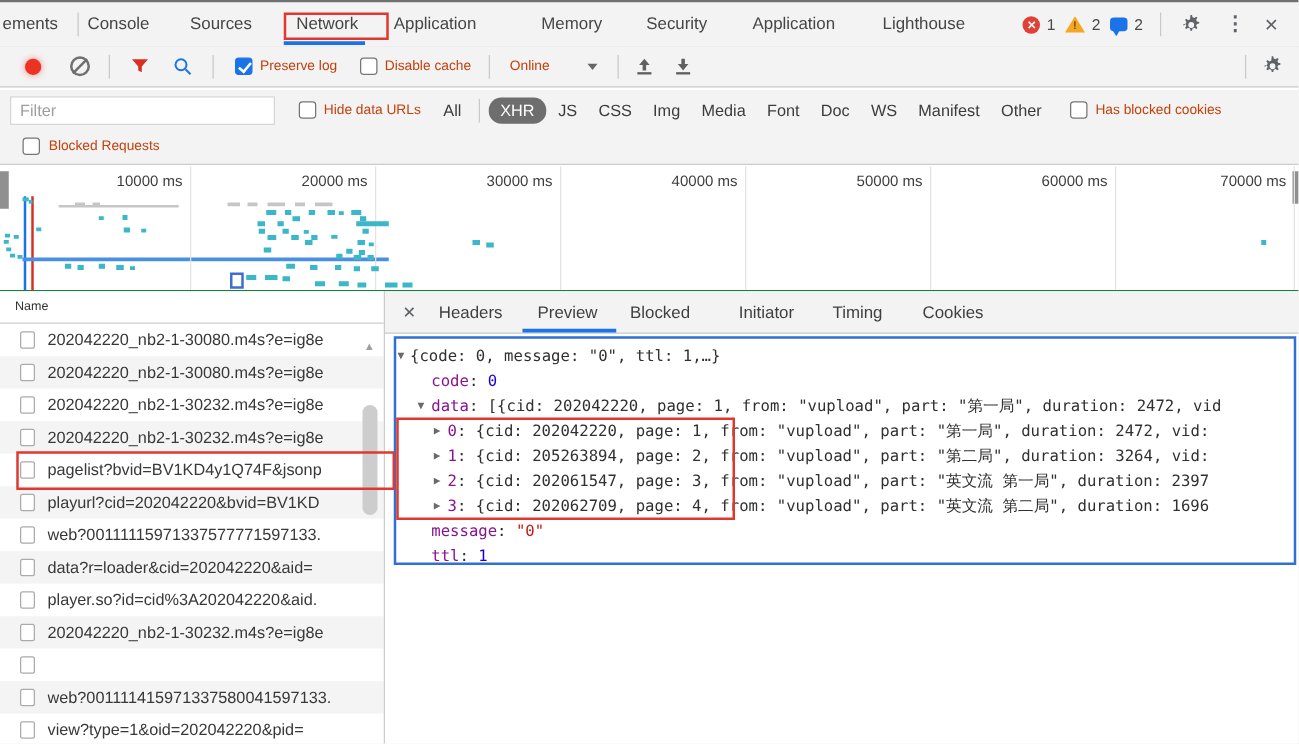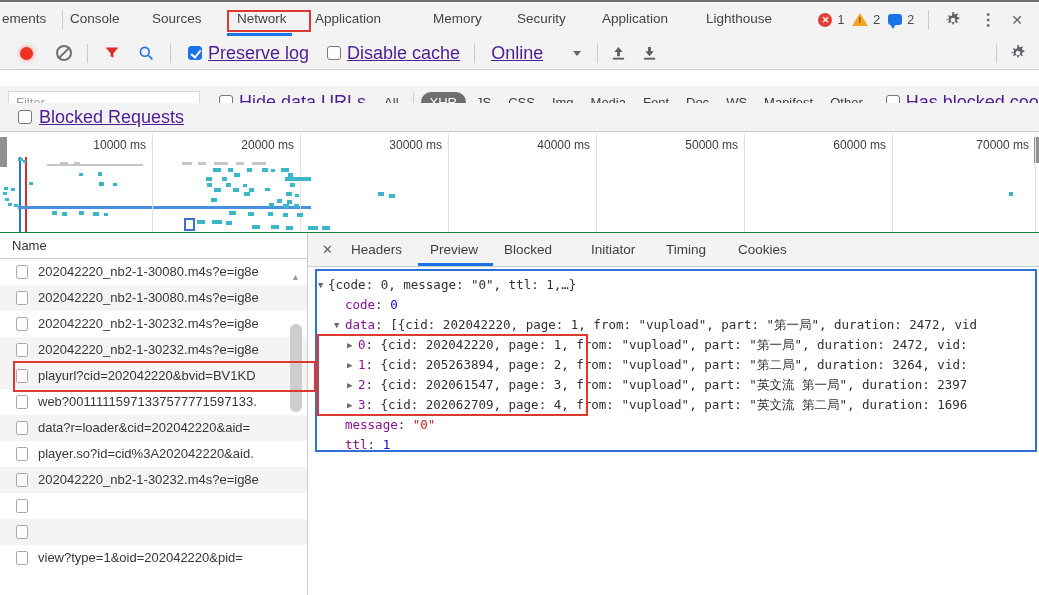--- a/index.html
+++ b/index.html
@@ -23,48 +23,48 @@
   .ic-gear{color:#5f6368;margin:0 9px;display:flex;}
   .ic-dots{color:#5f6368;font-size:16px;font-weight:bold;margin:0 9px;line-height:14px;}
   .ic-close{color:#5f6368;font-size:14px;margin:0 6px;}
 
   
   .toolbar{position:absolute;top:37px;left:0;right:0;height:33px;background:#f3f3f3;border-bottom:1px solid #ccc;display:flex;align-items:center;padding-left:20px;box-sizing:border-box;}
   .rec{width:13px;height:13px;border-radius:50%;background:#eb3223;box-shadow:0 0 5px rgba(235,50,35,.55);}
   .clear-ic{width:12px;height:12px;border:2px solid #6f6f6f;border-radius:50%;position:relative;margin-left:23px;}
   .clear-ic::after{content:'';position:absolute;left:-2px;top:5px;width:16px;height:2px;background:#6f6f6f;transform:rotate(-45deg);}
   .tsep{width:1px;height:19px;background:#c9c9c9;}
-  .lbl{font-size:18px;color:#4c1d95;margin-left:6px;white-space:nowrap;text-decoration:underline;}
+  .lbl{font-size:11px;color:#c2410c;margin-left:6px;white-space:nowrap;}
   .cb{width:14px;height:14px;border:1px solid #767676;border-radius:3px;background:#fff;position:relative;box-sizing:border-box;flex:none;}
   .cb.on{background:#1a73e8;border-color:#1a73e8;}
   .cb.on::after{content:'';position:absolute;left:4px;top:1px;width:4px;height:8px;border:solid #fff;border-width:0 2px 2px 0;transform:rotate(40deg);}
   .dd-arrow{width:0;height:0;border-left:4px solid transparent;border-right:4px solid transparent;border-top:5px solid #666;margin-left:30px;}
   .spacer{flex:1;}
 
   
-  .filterbar{position:absolute;top:86px;left:0;right:0;height:32px;background:#f3f3f3;display:flex;align-items:center;padding-left:8px;box-sizing:border-box;}
+  .filterbar{position:absolute;top:72px;left:0;right:0;height:32px;background:#f3f3f3;display:flex;align-items:center;padding-left:8px;box-sizing:border-box;}
   .filter-input{width:196px;height:21px;border:1px solid #d6d6d6;background:#fff;font-family:"Liberation Sans",sans-serif;font-size:13px;color:#333;padding:0 7px;outline:none;}
   .filter-input::placeholder{color:#9e9e9e;}
   .chip{font-size:13px;color:#3c3c3c;padding:3px 7px;margin-left:3px;white-space:nowrap;}
   .chip.sel{background:#6e6e6e;color:#fff;border-radius:10px;padding:3px 9px;}
   .blockedbar{position:absolute;top:103px;left:0;right:0;height:29px;background:#f3f3f3;border-bottom:1px solid #ccc;display:flex;align-items:center;padding-left:18px;box-sizing:border-box;}
 
   
   .timeline{position:absolute;top:133px;left:0;right:0;height:99px;background:#fff;border-bottom:1px solid #15803d;overflow:hidden;}
   .gline{position:absolute;top:0;bottom:0;width:1px;background:#e3e3e3;}
   .tlabel{position:absolute;top:5px;width:80px;text-align:right;font-size:12px;color:#3d3d3d;}
   .dot{position:absolute;}
   .nub{position:absolute;background:#909090;}
   .vline-b{position:absolute;top:24px;bottom:0;width:2px;background:#1a73e8;}
   .vline-r{position:absolute;top:24px;bottom:0;width:2px;background:#d93025;}
   .longbar{position:absolute;background:#4a90e2;}
   .obox{position:absolute;border:2px solid #3d6fd0;box-sizing:border-box;}
 
   
-  .name-header{position:absolute;top:233px;left:0;width:307px;height:26px;background:#fff;border-bottom:1px solid #ccc;box-sizing:border-box;font-size:13px;color:#333;line-height:25px;padding-left:12px;}
+  .name-header{position:absolute;top:233px;left:0;width:307px;height:26px;background:#fff;border-bottom:1px solid #ccc;box-sizing:border-box;font-size:10px;color:#333;line-height:25px;padding-left:12px;}
   .req-rows{position:absolute;top:259px;left:0;width:307px;bottom:0;overflow:hidden;}
   .req-row{position:relative;height:26px;background:#fff;}
   .req-row.alt{background:#f4f4f4;}
   .req-icon{position:absolute;left:16px;top:6px;width:12px;height:14px;border:1px solid #ababab;border-radius:2px;background:#fff;box-sizing:border-box;}
   .req-name{position:absolute;left:38px;right:24px;line-height:26px;font-size:13px;color:#383838;white-space:nowrap;overflow:hidden;}
   .sb-arrow{position:absolute;left:291px;top:272px;font-size:9px;color:#9e9e9e;}
   .sb-thumb{position:absolute;left:290px;top:324px;width:12px;height:88px;border-radius:6px;background:#cdcdcd;}
   .vdivider{position:absolute;left:307px;top:233px;bottom:0;width:1px;background:#ccc;}
 
   
@@ -298,20 +298,24 @@
         <span class="req-name">202042220_nb2-1-30080.m4s?e=ig8e</span>
       </div>
       <div class="req-row">
         <span class="req-icon"></span>
         <span class="req-name">202042220_nb2-1-30232.m4s?e=ig8e</span>
       </div>
       <div class="req-row alt">
         <span class="req-icon"></span>
         <span class="req-name">202042220_nb2-1-30232.m4s?e=ig8e</span>
       </div>
+      <div class="req-row">
+        <span class="req-icon"></span>
+        <span class="req-name">pagelist?bvid=BV1KD4y1Q74F&amp;jsonp</span>
+      </div>
       <div class="req-row alt">
         <span class="req-icon"></span>
         <span class="req-name">playurl?cid=202042220&amp;bvid=BV1KD</span>
       </div>
       <div class="req-row">
         <span class="req-icon"></span>
         <span class="req-name">web?00111115971337577771597133.</span>
       </div>
       <div class="req-row alt">
         <span class="req-icon"></span>
@@ -323,20 +327,21 @@
       </div>
       <div class="req-row alt">
         <span class="req-icon"></span>
         <span class="req-name">202042220_nb2-1-30232.m4s?e=ig8e</span>
       </div>
       <div class="req-row">
         <span class="req-icon"></span>
       </div>
       <div class="req-row alt">
         <span class="req-icon"></span>
+        <span class="req-name">web?001111415971337580041597133.</span>
       </div>
       <div class="req-row">
         <span class="req-icon"></span>
         <span class="req-name">view?type=1&amp;oid=202042220&amp;pid=</span>
       </div>
     </div>
   <div class="sb-arrow">▲</div>
   <div class="sb-thumb"></div>
   <div class="vdivider"></div>
 

